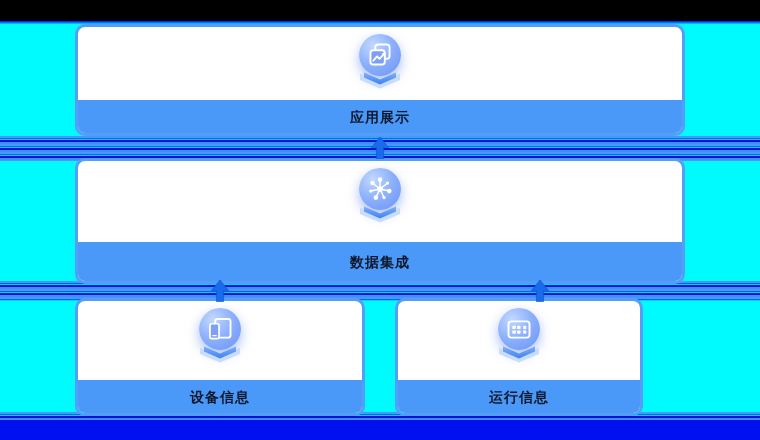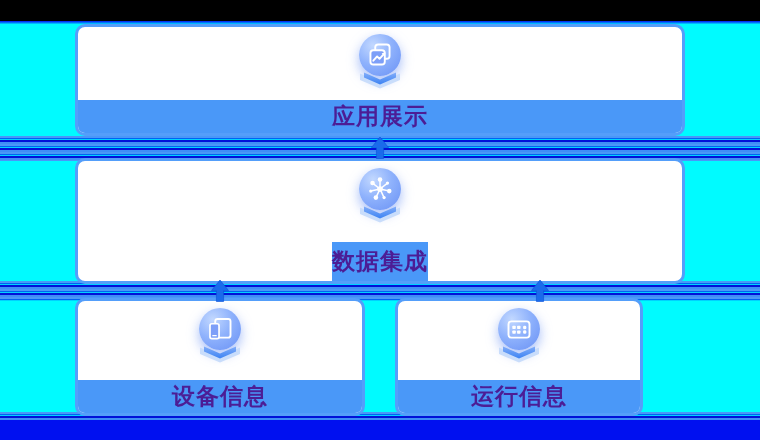--- a/index.html
+++ b/index.html
@@ -27,31 +27,31 @@
   .band1{top:136px;height:25px;}
   .band2{top:281px;height:20px;}
   .band3{top:412px;height:8px;}
   
   .card{
     position:absolute;z-index:2;box-sizing:border-box;
     background:#ffffff;border:3px solid #549efa;border-radius:10px;
     display:flex;flex-direction:column;overflow:hidden;
   }
   .card1{left:75px;top:24px;width:610px;height:112px;}
-  .card2{left:75px;top:158px;width:610px;height:126px;align-items:center;}
+  .card2{left:75px;top:158px;width:610px;height:126px;}
   .card3{left:75px;top:298px;width:290px;height:118px;}
   .card4{left:395px;top:298px;width:248px;height:118px;}
   .card-body{flex:1;display:flex;align-items:flex-start;justify-content:center;padding-top:7px;}
   .card-footer{
     height:33px;flex:0 0 33px;background:#4a98f8;
     display:flex;align-items:center;justify-content:center;
   }
   .card2 .card-footer{height:39px;flex:0 0 39px;}
   .card-footer span{
-    color:#4c1d95;font-size:23px;font-weight:700;letter-spacing:1px;line-height:1;
+    color:#0f172a;font-size:14px;font-weight:700;letter-spacing:1px;line-height:1;
   }
   
   .icon-wrap{display:flex;flex-direction:column;align-items:center;}
   .icon-circle{
     width:42px;height:42px;border-radius:50%;
     background:radial-gradient(circle at 33% 27%,#c2d8ff 0%,#8fb2fc 45%,#6890f5 100%);
     box-shadow:0 5px 12px rgba(120,155,245,.65);
     display:flex;align-items:center;justify-content:center;
   }
   .platform{margin-top:-5px;}

